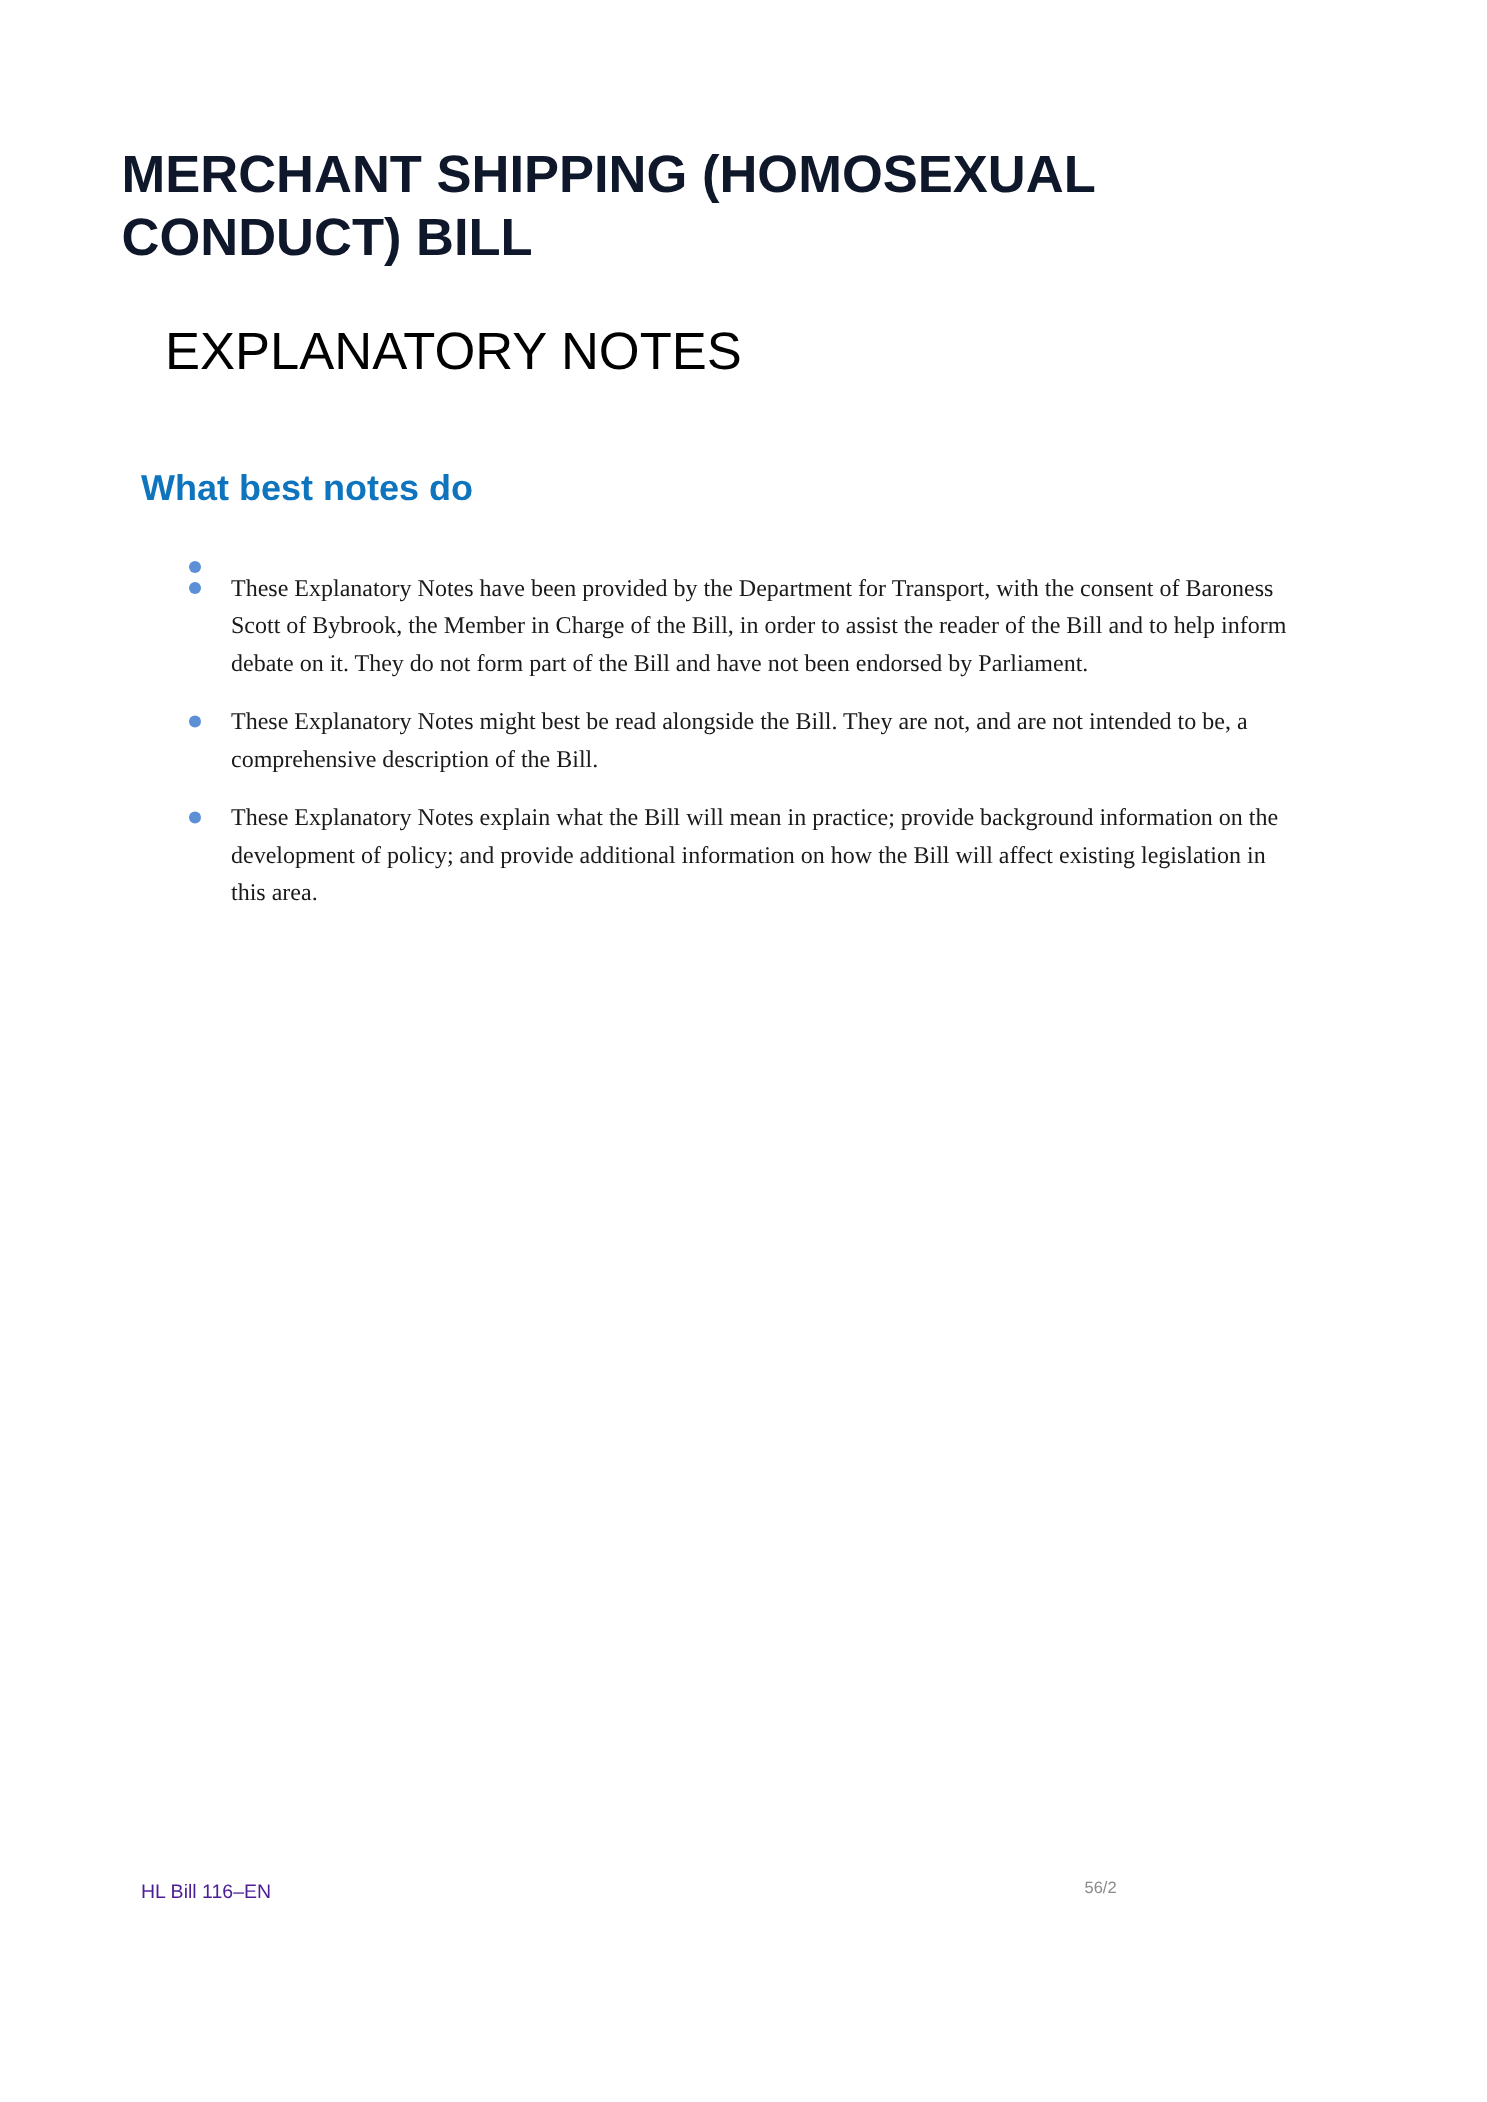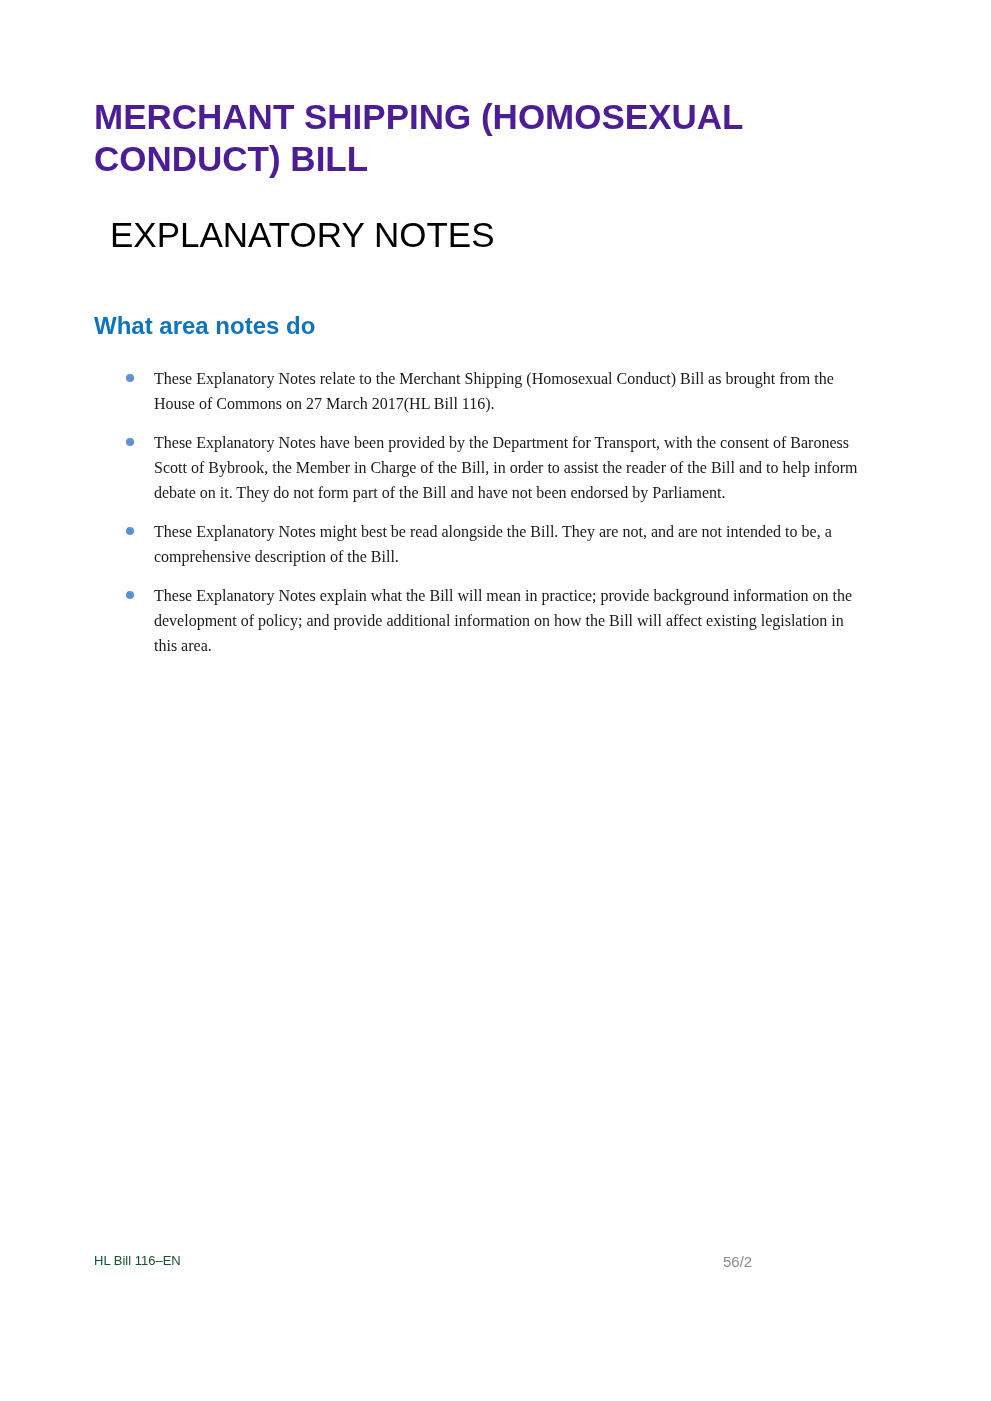--- a/index.html
+++ b/index.html
@@ -1,21 +1,21 @@
 <!DOCTYPE html>
 <html><head>
 <meta charset="utf-8">
 <style>
   html, body { margin: 0; padding: 0; background: #ffffff; }
   body { width: 991px; height: 1401px; position: relative; overflow: hidden; }
   .page { position: absolute; left: 0; top: 0; width: 991px; height: 1401px; }
   .title {
-    position: absolute; left: 94px; top: 96px; width: 760px;
+    position: absolute; left: 81px; top: 96px; width: 760px;
     font-family: "Liberation Sans", sans-serif; font-weight: bold;
-    font-size: 35px; line-height: 42px; color: #4c1d95; margin: 0;
+    font-size: 35px; line-height: 42px; color: #0f172a; margin: 0;
   }
   .subtitle {
     position: absolute; left: 94px; top: 198px;
     font-family: "Liberation Sans", sans-serif; font-weight: normal;
     font-size: 35px; line-height: 42px; color: #000000; margin: 16px;
   }
   .section-heading {
     position: absolute; left: 94px; top: 311px;
     font-family: "Liberation Sans", sans-serif; font-weight: bold;
     font-size: 24px; line-height: 30px; color: #0d74bd; margin: 0;
@@ -28,39 +28,38 @@
     position: relative; padding-left: 28px; margin-bottom: 14px;
     font-family: "Liberation Serif", serif; font-size: 16px; line-height: 25px;
     color: #1a1a1a;
   }
   .bullet-dot {
     position: absolute; left: 0; top: 8px; width: 8px; height: 8px;
     border-radius: 50%; background: #5b8fd6;
   }
   .footer-left {
     position: absolute; left: 94px; top: 1253px;
-    font-family: "Liberation Sans", sans-serif; font-size: 13px; color: #14532d;
+    font-family: "Liberation Sans", sans-serif; font-size: 13px; color: #4c1d95;
   }
   .footer-right {
     position: absolute; left: 723px; top: 1253px;
-    font-family: "Liberation Sans", sans-serif; font-size: 15px; color: #8a8a8a;
+    font-family: "Liberation Sans", sans-serif; font-size: 11px; color: #8a8a8a;
   }
 </style>
 </head>
 <body>
 
 <div class="page">
   <h1 class="title">MERCHANT SHIPPING (HOMOSEXUAL CONDUCT) BILL</h1>
   <h2 class="subtitle">EXPLANATORY NOTES</h2>
-  <h3 class="section-heading">What area notes do</h3>
+  <h3 class="section-heading">What best notes do</h3>
 
   <ul class="bullets">
     <li class="bullet">
       <span class="bullet-dot"></span>
-      <span>These Explanatory Notes relate to the Merchant Shipping (Homosexual Conduct) Bill as brought from the House of Commons on 27 March 2017(HL Bill 116).</span>
     </li>
     <li class="bullet">
       <span class="bullet-dot"></span>
       <span>These Explanatory Notes have been provided by the Department for Transport, with the consent of Baroness Scott of Bybrook, the Member in Charge of the Bill, in order to assist the reader of the Bill and to help inform debate on it. They do not form part of the Bill and have not been endorsed by Parliament.</span>
     </li>
     <li class="bullet">
       <span class="bullet-dot"></span>
       <span>These Explanatory Notes might best be read alongside the Bill. They are not, and are not intended to be, a comprehensive description of the Bill.</span>
     </li>
     <li class="bullet">

